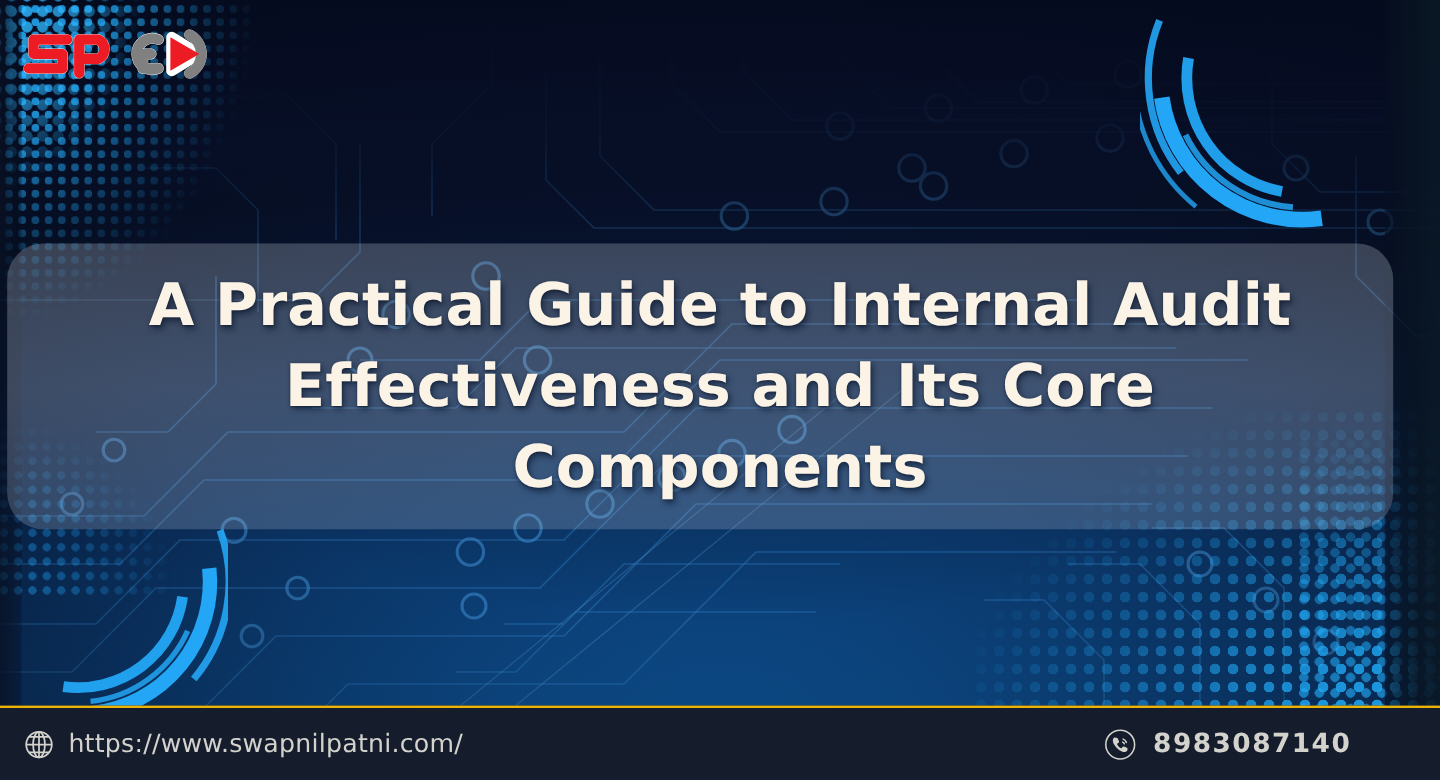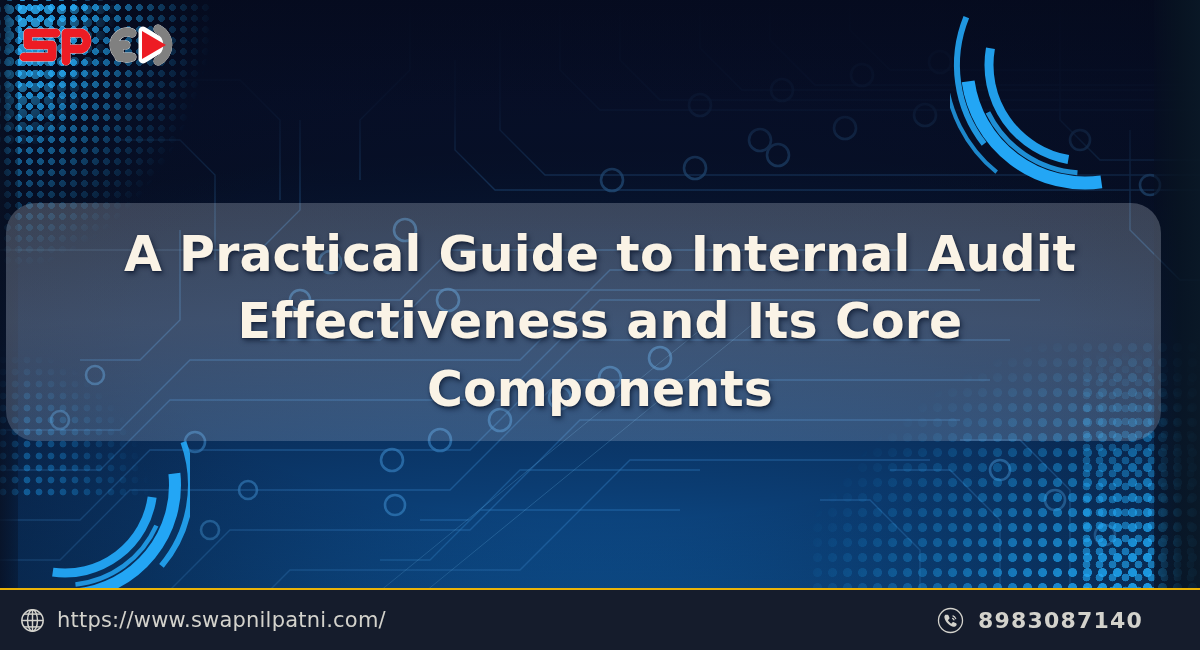--- a/index.html
+++ b/index.html
@@ -125,21 +125,21 @@
 
   
   .footer{
     position:absolute;left:0;bottom:0;width:1200px;height:62px;
     background:#151c2c;
     border-top:2px solid #eab308;
     display:flex;align-items:center;
     z-index:15;
   }
   .f-left{display:flex;align-items:center;gap:11px;padding-left:19px;}
-  .f-right{display:flex;align-items:center;gap:13px;margin-left:auto;padding-right:57px;}
+  .f-right{display:flex;align-items:center;gap:13px;margin-left:auto;padding-right:74px;}
   .f-text{
     color:#d3d2cc;
     font-family:"DejaVu Sans", sans-serif;
     font-size:21px;font-weight:400;letter-spacing:.2px;
     white-space:nowrap;
   }
   .f-phone{font-weight:700;letter-spacing:1.2px;font-size:22px;}
   .f-icon{display:block;flex:0 0 auto;}
 </style>
 </head>

